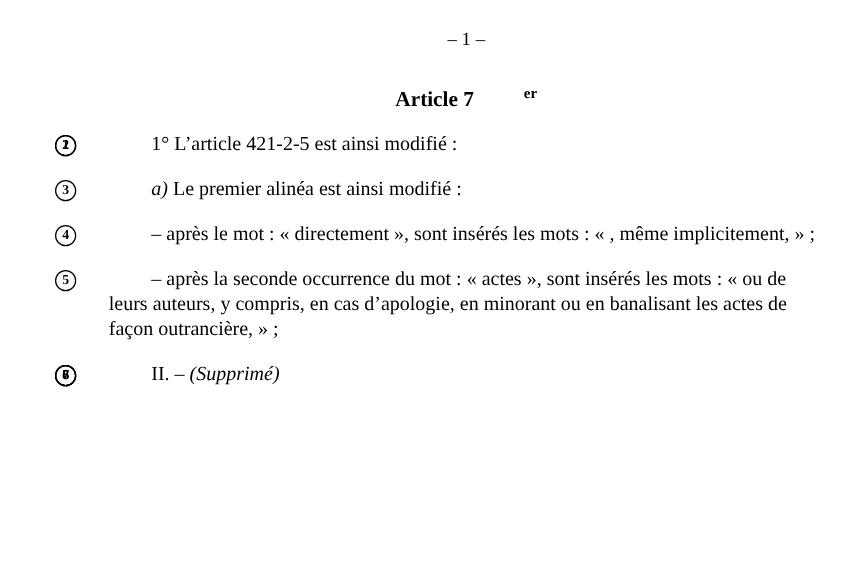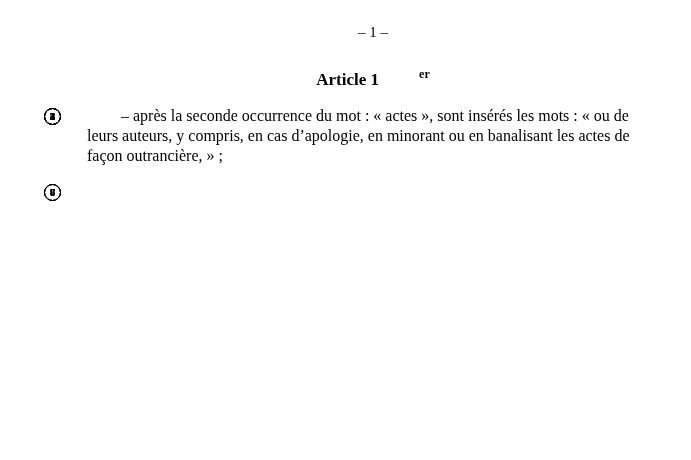--- a/index.html
+++ b/index.html
@@ -61,43 +61,43 @@
   .para .it{font-style:italic;}
 </style>
 </head>
 <body>
 
 <div class="page">
   <div class="textblock">
 
     <div class="page-number">– 1 –</div>
 
-    <div class="heading"><span>Article 1</span><sup>er</sup></div>
+    <div class="heading"><span>Article 7</span><sup>er</sup></div>
 
     <div class="paras">
       <div class="para">
         <span class="marker">1</span>
       </div>
       <div class="para">
-        <span class="marker">2</span>
+        <span class="marker">2</span><span><span>1° L’article 421-2-5 est ainsi modifié&nbsp;:</span></span>
       </div>
       <div class="para">
-        <span class="marker">3</span>
+        <span class="marker">3</span><span><span class="it">a)</span><span> Le premier alinéa est ainsi modifié&nbsp;:</span></span>
       </div>
       <div class="para">
-        <span class="marker">4</span>
+        <span class="marker">4</span><span><span>– après le mot&nbsp;: «&nbsp;directement&nbsp;», sont insérés les mots&nbsp;: «&nbsp;, même implicitement,&nbsp;»&nbsp;;</span></span>
       </div>
       <div class="para">
         <span class="marker">5</span><span><span>– après la seconde occurrence du mot&nbsp;: «&nbsp;actes&nbsp;», sont insérés les mots&nbsp;: «&nbsp;ou de leurs auteurs, y compris, en cas d’apologie, en minorant ou en banalisant les actes de façon outrancière,&nbsp;»&nbsp;;</span></span>
       </div>
       <div class="para">
         <span class="marker">6</span>
       </div>
       <div class="para">
         <span class="marker">7</span>
       </div>
       <div class="para">
-        <span class="marker">8</span>
+        <span class="marker">8</span><span><span>II. – </span><span class="it">(Supprimé)</span></span>
       </div>
     </div>
 
   </div>
 </div>
 
 </body></html>

